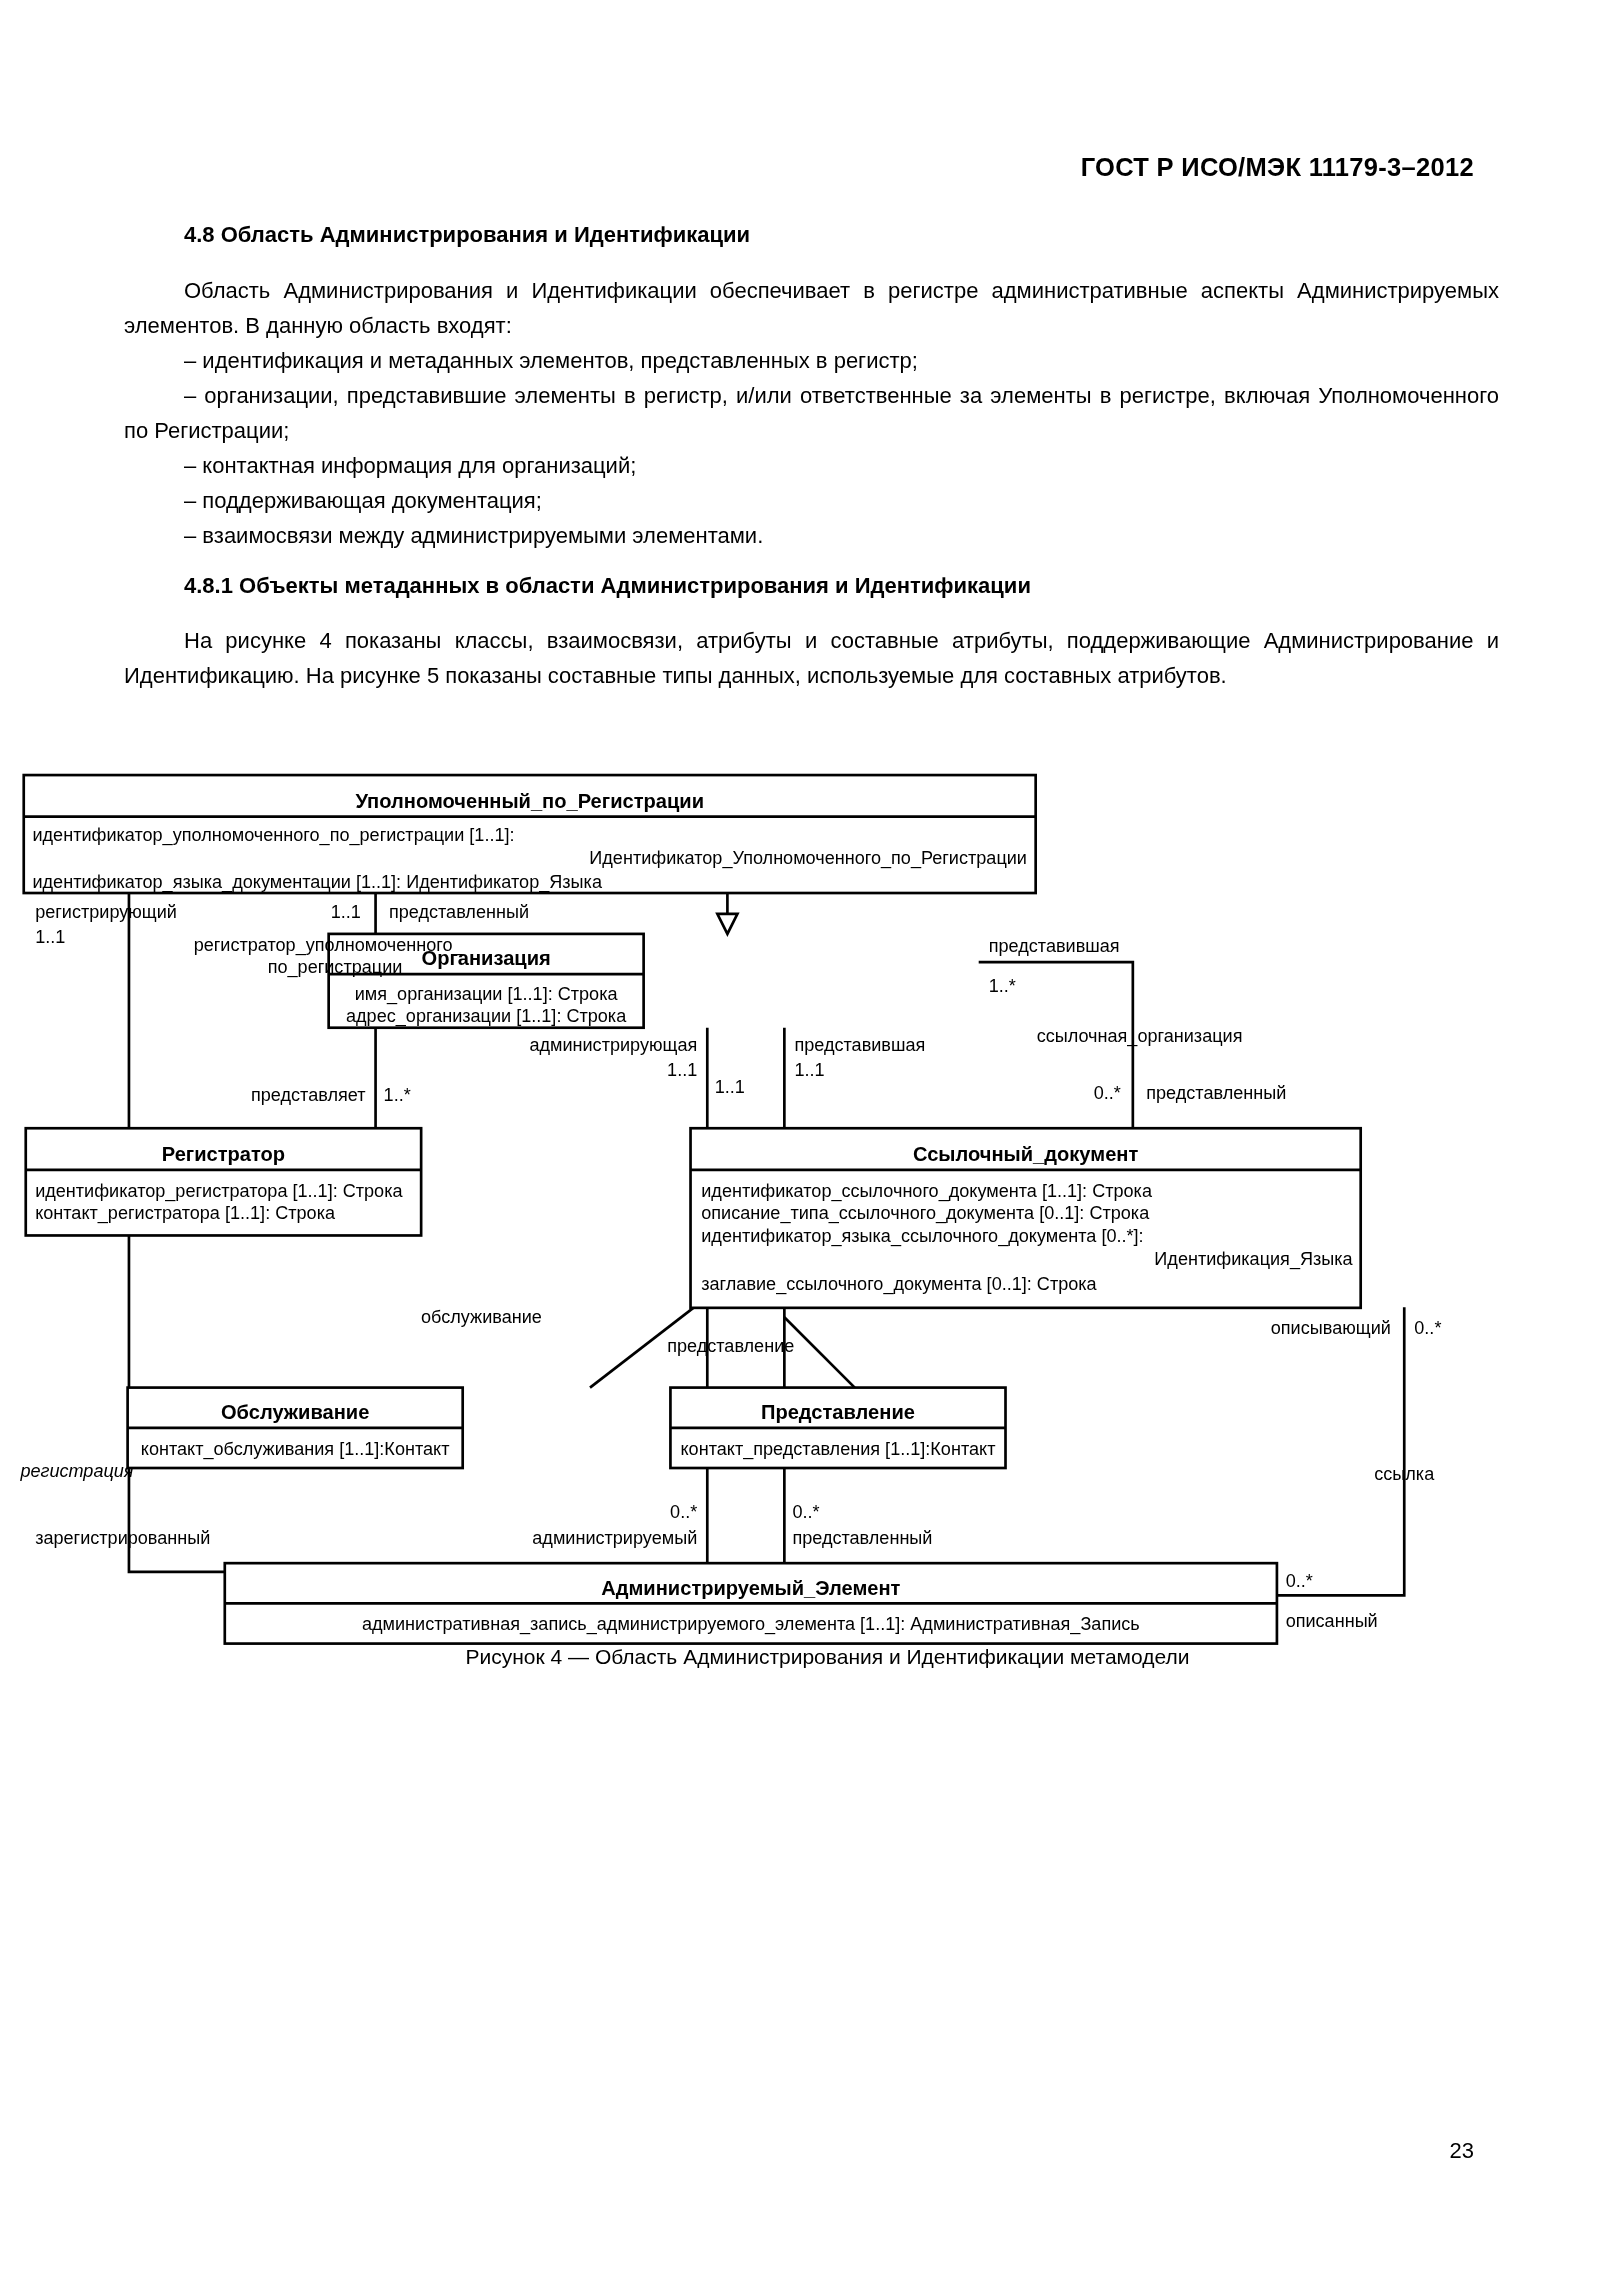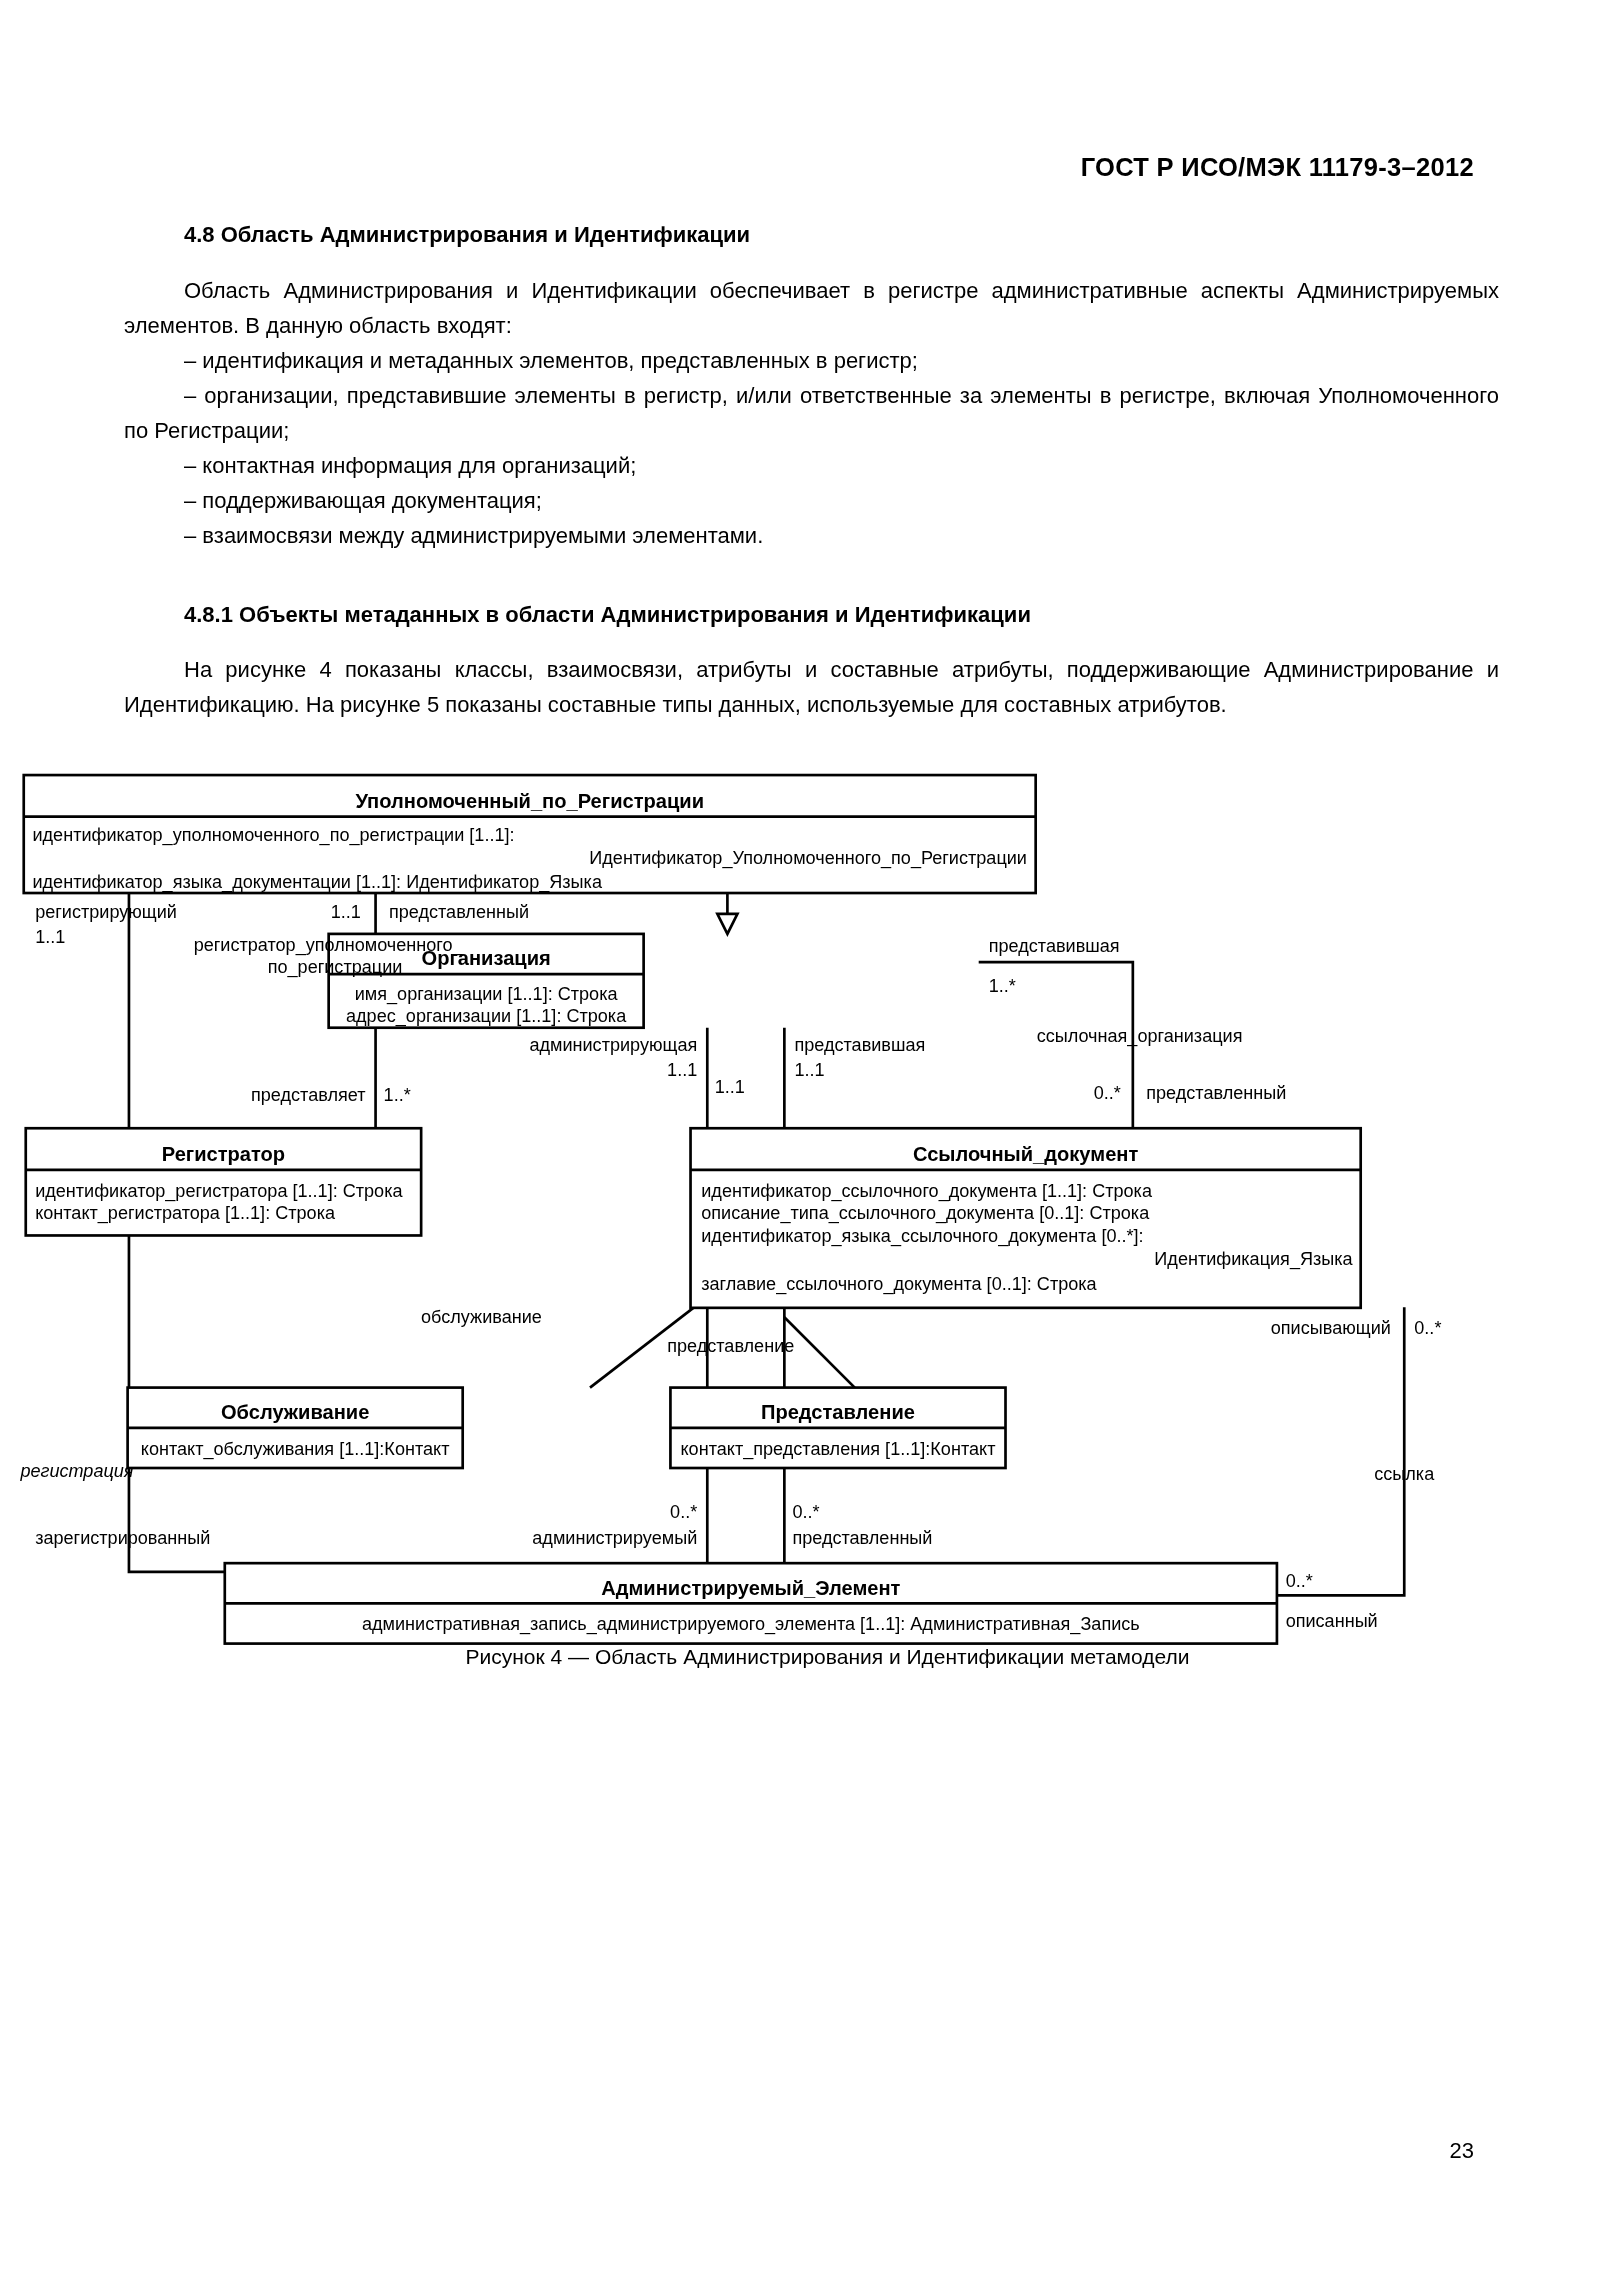--- a/index.html
+++ b/index.html
@@ -37,21 +37,21 @@
     width: 1375px;
   }
   h3.section-head {
     font-size: 22px;
     font-weight: bold;
     margin: 0 0 23px 0;
     padding-left: 60px;
     line-height: 1.3;
   }
   h3.section-head.sub {
-    margin-top: 48px;
+    margin-top: 19px;
   }
   p.para {
     font-size: 22px;
     line-height: 35px;
     margin: 0 0 0 0;
     text-align: justify;
     text-indent: 60px;
     hyphens: none;
   }
   p.dash {

